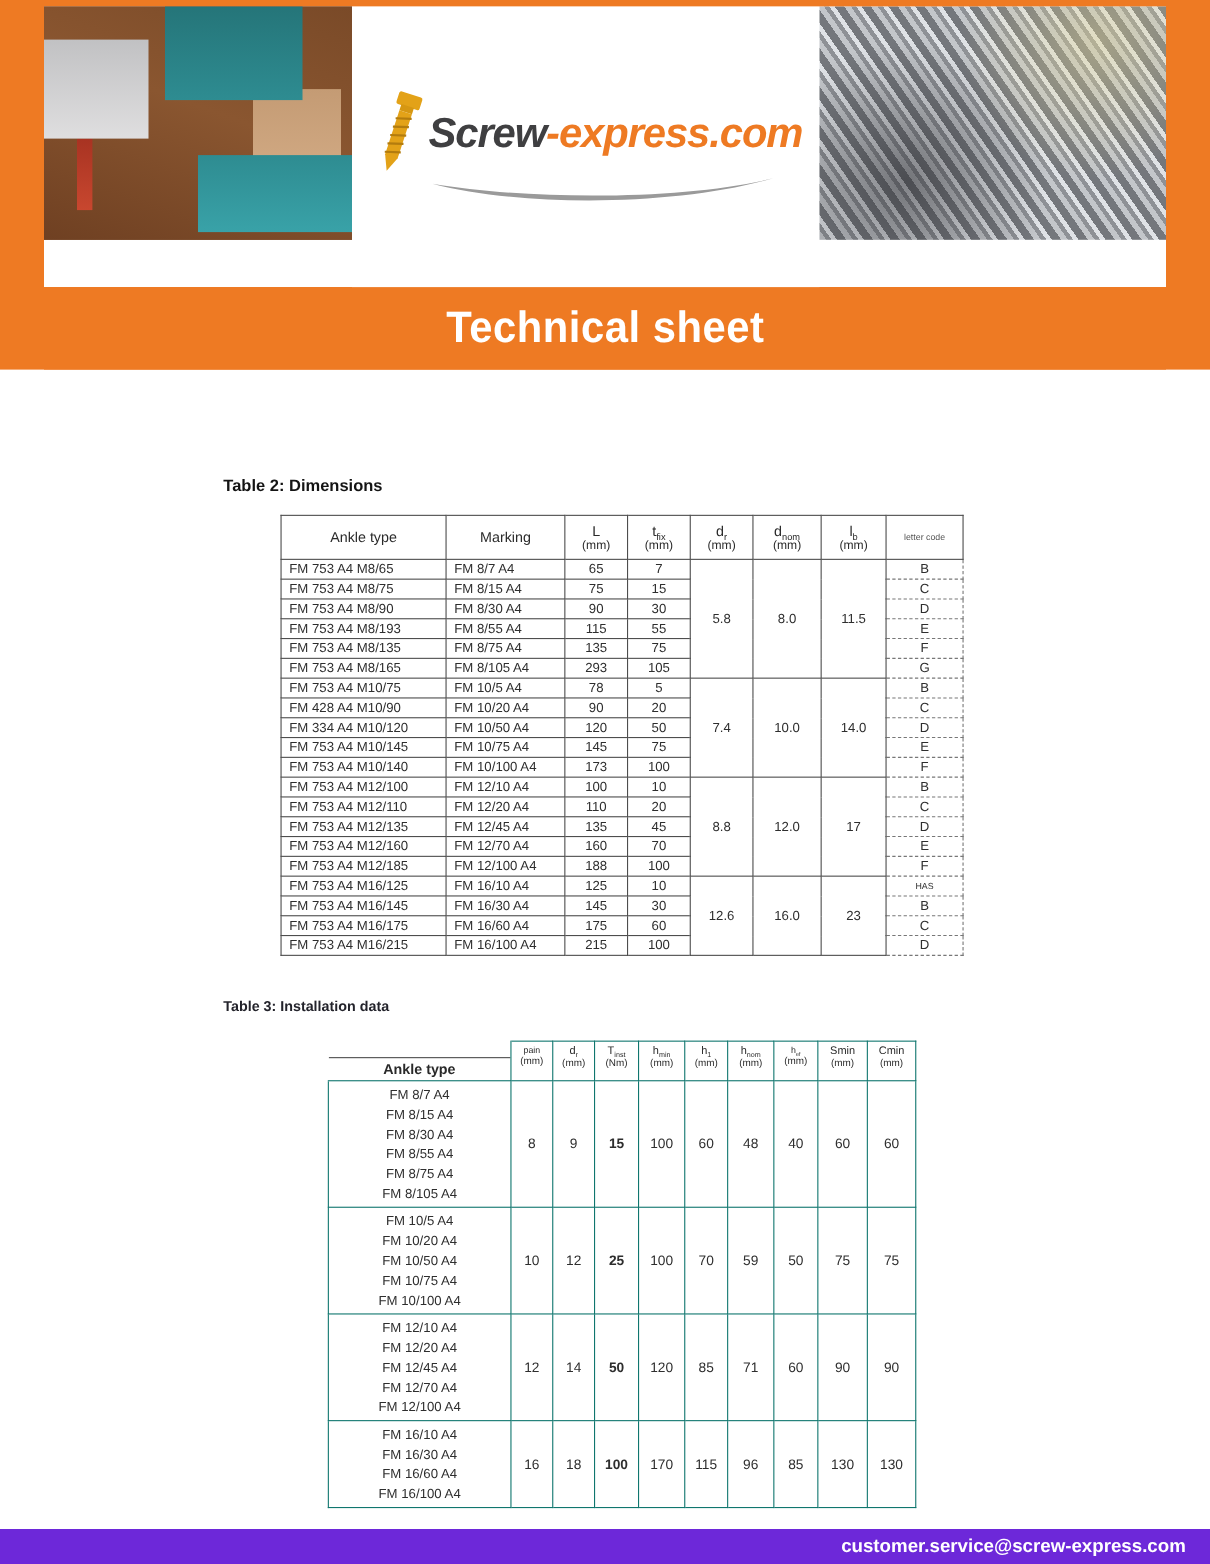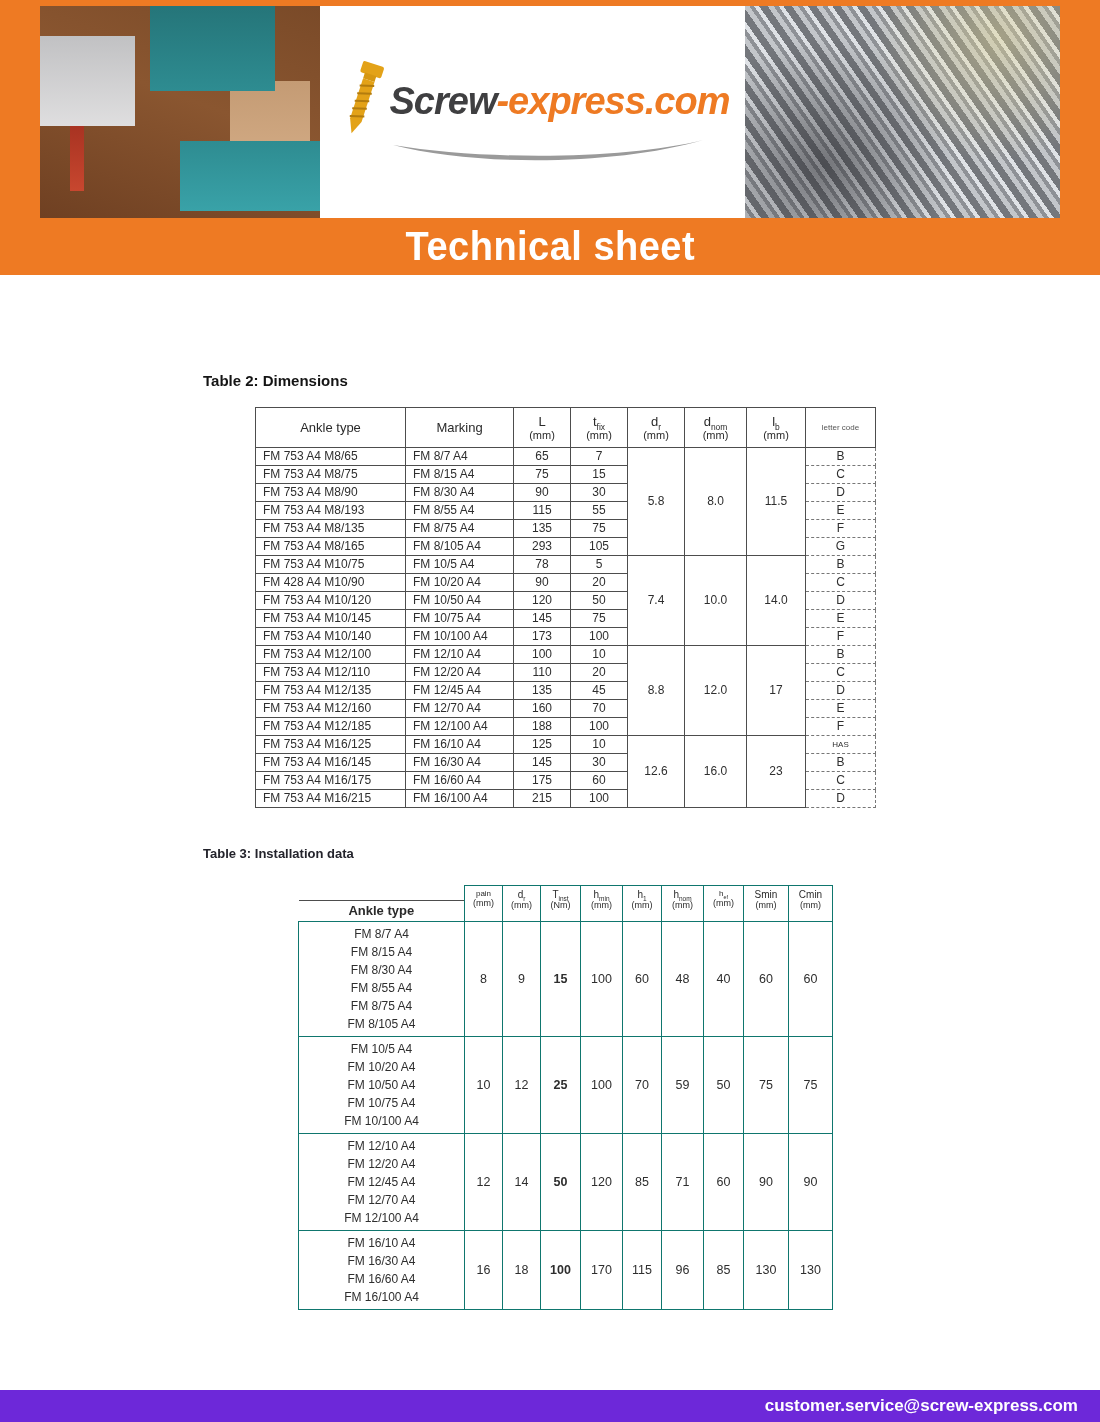--- a/index.html
+++ b/index.html
@@ -6,21 +6,21 @@
   html, body { margin: 0; padding: 0; }
   body {
     width: 1100px; height: 1422px; position: relative; overflow: hidden;
     background: #ffffff; color: #222;
     font-family: "Liberation Sans", "DejaVu Sans", sans-serif;
   }
   sub { font-size: 65%; line-height: 0; }
 
   
   .header { background: #ee7a23; padding: 6px 40px 0 40px; }
-  .header-top { background: #ffffff; height: 212px; display: flex; }
+  .header-top { background: #ffffff; height: 255px; display: flex; }
   .photo { flex: none; height: 212px; }
   .photo-left {
     width: 280px;
     background-color: #7a4a28;
     background-image:
       linear-gradient(0deg, rgba(228,230,233,.95), rgba(196,199,203,.95)),
       linear-gradient(0deg, #2e8c91, #257579),
       linear-gradient(0deg, #39a2a8, #2e8c91),
       linear-gradient(0deg, #c8472f, #a83322),
       linear-gradient(0deg, #d9b28c, #c49b74),
@@ -35,21 +35,21 @@
       radial-gradient(circle at 25% 75%, rgba(35,35,40,.5), transparent 45%),
       radial-gradient(circle at 80% 15%, rgba(226,214,150,.45), transparent 40%),
       repeating-linear-gradient(55deg, #c3c6ca 0 5px, #8e9196 5px 9px, #dfe2e6 9px 13px, #74777c 13px 20px);
   }
   .logo-area { flex: 1; display: flex; flex-direction: column; align-items: center; justify-content: center; background: #fff; }
   .logo-row { display: flex; align-items: center; gap: 2px; }
   .logo-text { font-style: italic; font-weight: bold; font-size: 38px; letter-spacing: -1px; white-space: nowrap; }
   .logo-dark { color: #3f3f41; }
   .logo-orange { color: #ee7a23; }
   .swoosh { margin-top: -4px; margin-left: 30px; }
-  .banner { height: 57px; display: flex; align-items: center; justify-content: center; background: #ee7a23; }
+  .banner { height: 75px; display: flex; align-items: center; justify-content: center; background: #ee7a23; }
   .banner span { color: #fff; font-size: 40px; font-weight: bold; transform: scaleX(.95); letter-spacing: .5px; }
 
   
   .caption2 { margin: 97px 0 0 203px; font-size: 15px; font-weight: bold; color: #141414; }
   .caption3 { margin: 38px 0 0 203px; font-size: 13px; font-weight: 600; color: #23232b; }
 
   
   table { border-collapse: collapse; table-layout: fixed; }
   .t2 { margin: 18px 0 0 255px; width: 620px; }
   .t2 th, .t2 td { border: 1px solid #4d4d4d; }
@@ -220,21 +220,21 @@
         <td class="code">B</td>
       </tr>
       <tr>
         <td class="al">FM 428 A4 M10/90</td>
         <td class="al">FM 10/20 A4</td>
         <td>90</td>
         <td>20</td>
         <td class="code">C</td>
       </tr>
       <tr>
-        <td class="al">FM 753 A4 M10/120</td>
+        <td class="al">FM 334 A4 M10/120</td>
         <td class="al">FM 10/50 A4</td>
         <td>120</td>
         <td>50</td>
         <td class="code">D</td>
       </tr>
       <tr>
         <td class="al">FM 753 A4 M10/145</td>
         <td class="al">FM 10/75 A4</td>
         <td>145</td>
         <td>75</td>

